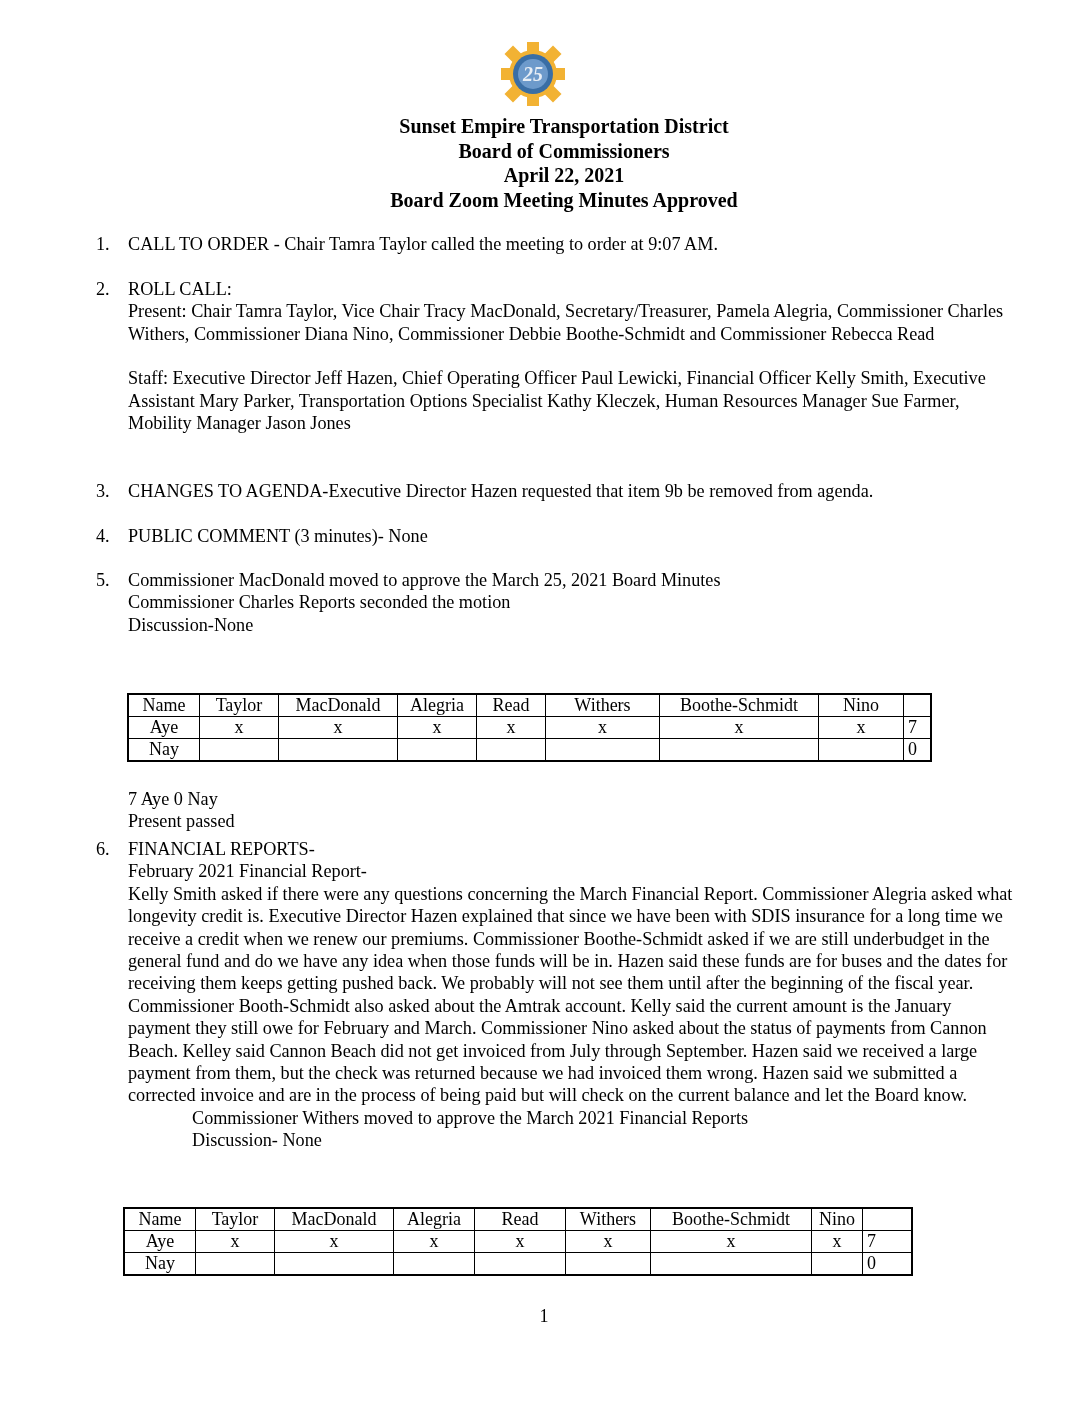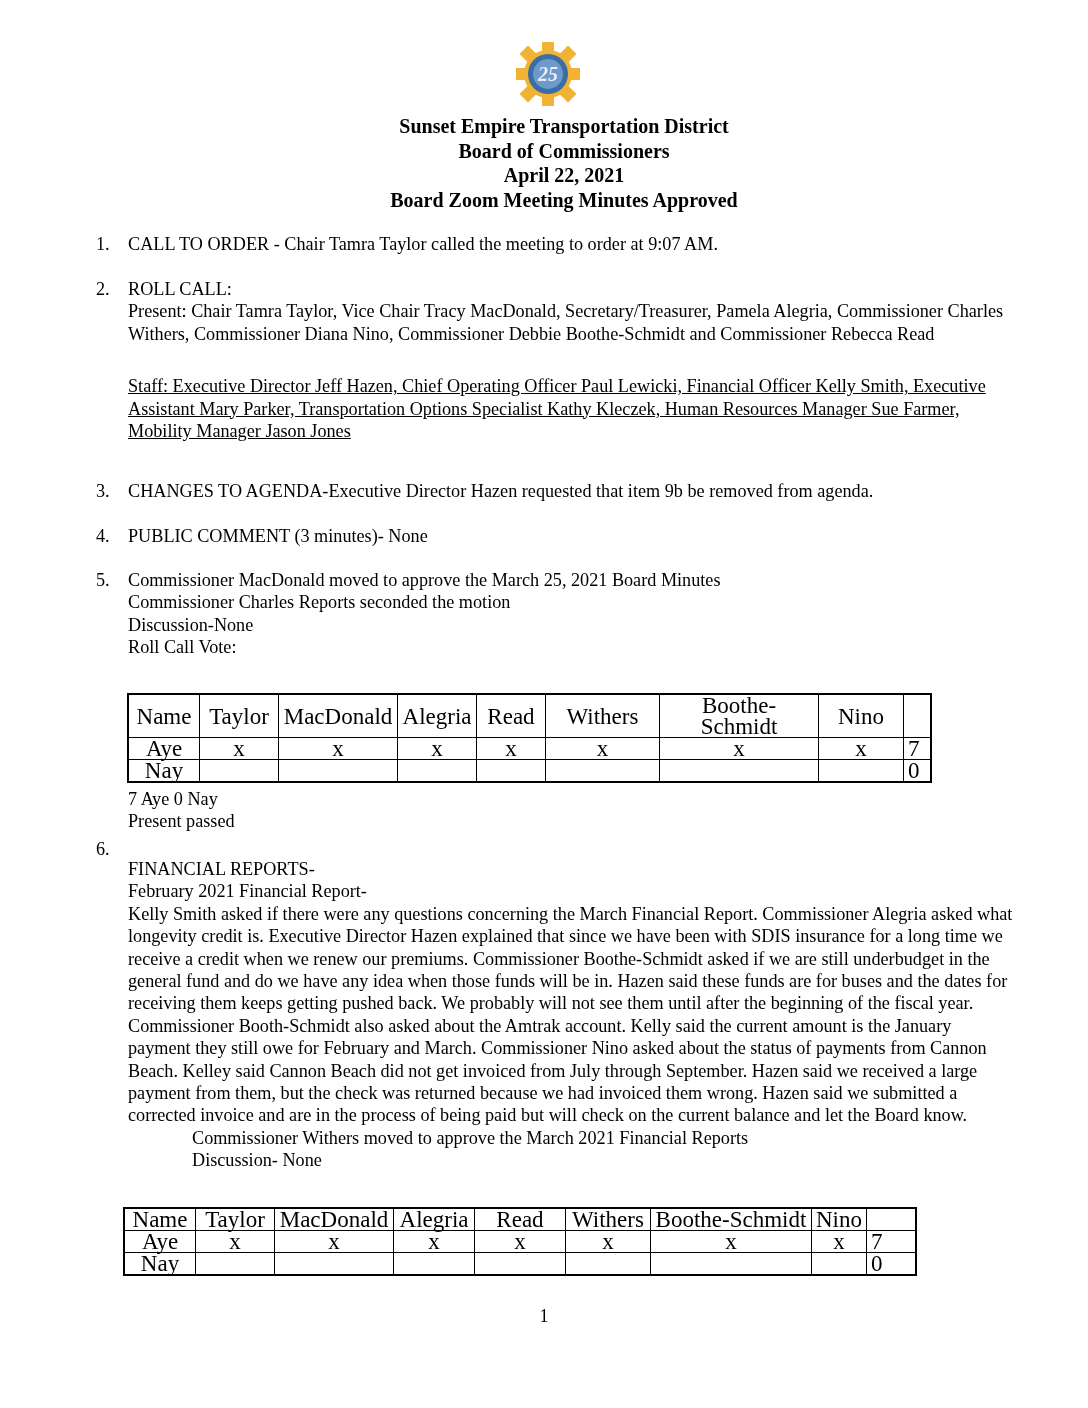--- a/index.html
+++ b/index.html
@@ -1,28 +1,28 @@
 <!DOCTYPE html>
 <html><head>
   <meta charset="utf-8">
   <style>
     html, body { margin: 0; padding: 0; background: #ffffff; }
     body {
       width: 1088px; height: 1408px; position: relative; overflow: hidden;
       font-family: "Liberation Serif", "DejaVu Serif", serif;
       color: #000; font-size: 18.2px; line-height: 22.4px;
     }
-    .logo { position: absolute; left: 516px; top: 42px; width: 64px; height: 64px; text-decoration: underline; }
+    .logo { position: absolute; left: 501px; top: 42px; width: 64px; height: 64px; text-decoration: underline; }
     .header { position: absolute; top: 114px; left: 0; width: 1128px; text-align: center; font-weight: bold; font-size: 20px; line-height: 24.5px; }
     .item { position: absolute; left: 96px; width: 930px; }
     .num { position: absolute; left: 0; top: 0; }
     .body { margin-left: 32px; }
     .para { white-space: normal; }
     .indent { margin-left: 64px; }
-    table.vote { position: absolute; border-collapse: collapse; font-size: 23px; line-height: 21px; }
+    table.vote { position: absolute; border-collapse: collapse; font-size: 18px; line-height: 21px; }
     table.vote td { border: 1px solid #000; text-align: center; padding: 0 4px; height: 21px; }
     table.vote { border: 2px solid #000; }
     .pagenum { position: absolute; top: 1305px; left: 0; width: 1088px; text-align: center; font-size: 18px; }
   </style>
 </head>
 <body>
 
 <div class="logo">
   <svg width="64" height="64" viewBox="0 0 64 64">
     <g fill="#f2b233">
@@ -52,41 +52,40 @@
 <div class="item" style="top:233px;">
   <span class="num">1.</span>
   <div class="body">CALL TO ORDER - Chair Tamra Taylor called the meeting to order at 9:07 AM.</div>
 </div>
 
 <div class="item" style="top:278px;">
   <span class="num">2.</span>
   <div class="body">
     <div>ROLL CALL:</div>
     <div class="para">Present: Chair Tamra Taylor, Vice Chair Tracy MacDonald, Secretary/Treasurer, Pamela Alegria, Commissioner Charles Withers, Commissioner Diana Nino, Commissioner Debbie Boothe-Schmidt and Commissioner Rebecca Read</div>
-    <div class="para" style="margin-top:30px;text-decoration:underline;">Staff: Executive Director Jeff Hazen, Chief Operating Officer Paul Lewicki, Financial Officer Kelly Smith, Executive Assistant Mary Parker, Transportation Options Specialist Kathy Kleczek, Human Resources Manager Sue Farmer, Mobility Manager Jason Jones</div>
+    <div class="para" style="margin-top:22px;">Staff: Executive Director Jeff Hazen, Chief Operating Officer Paul Lewicki, Financial Officer Kelly Smith, Executive Assistant Mary Parker, Transportation Options Specialist Kathy Kleczek, Human Resources Manager Sue Farmer, Mobility Manager Jason Jones</div>
   </div>
 </div>
 
 <div class="item" style="top:480px;">
   <span class="num">3.</span>
   <div class="body">CHANGES TO AGENDA-Executive Director Hazen requested that item 9b be removed from agenda.</div>
 </div>
 
 <div class="item" style="top:525px;">
   <span class="num">4.</span>
   <div class="body">PUBLIC COMMENT (3 minutes)- None</div>
 </div>
 
 <div class="item" style="top:569px;">
   <span class="num">5.</span>
   <div class="body">
     <div>Commissioner MacDonald moved to approve the March 25, 2021 Board Minutes</div>
     <div>Commissioner Charles Reports seconded the motion</div>
     <div>Discussion-None</div>
-    <div>Roll Call Vote:</div>
   </div>
 </div>
 
 <table class="vote" style="left:127px; top:693px;">
   <tbody>
       <tr>
     <td style="width:62px">Name</td>
     <td style="width:70px">Taylor</td>
     <td style="width:110px">MacDonald</td>
     <td style="width:70px">Alegria</td>
@@ -121,21 +120,21 @@
 </tbody>
   </table>
 
 <div class="item" style="top:772px; left:128px;margin-top:16px;">
   <div>7 Aye 0 Nay</div>
   <div>Present passed</div>
 </div>
 
 <div class="item" style="top:838px;">
   <span class="num">6.</span>
-  <div class="body" style="width:890px;margin-top:20px;">
+  <div class="body" style="width:890px;">
     <div>FINANCIAL REPORTS-</div>
     <div>February 2021 Financial Report-</div>
     <div class="para">Kelly Smith asked if there were any questions concerning the March Financial Report. Commissioner Alegria asked what longevity credit is. Executive Director Hazen explained that since we have been with SDIS insurance for a long time we receive a credit when we renew our premiums. Commissioner Boothe-Schmidt asked if we are still underbudget in the general fund and do we have any idea when those funds will be in. Hazen said these funds are for buses and the dates for receiving them keeps getting pushed back. We probably will not see them until after the beginning of the fiscal year. Commissioner Booth-Schmidt also asked about the Amtrak account. Kelly said the current amount is the January payment they still owe for February and March. Commissioner Nino asked about the status of payments from Cannon Beach. Kelley said Cannon Beach did not get invoiced from July through September. Hazen said we received a large payment from them, but the check was returned because we had invoiced them wrong. Hazen said we submitted a corrected invoice and are in the process of being paid but will check on the current balance and let the Board know.</div>
     <div class="indent">Commissioner Withers moved to approve the March 2021 Financial Reports</div>
     <div class="indent">Discussion- None</div>
   </div>
 </div>
 
 <table class="vote" style="left:123px; top:1207px;">
   <tbody>

